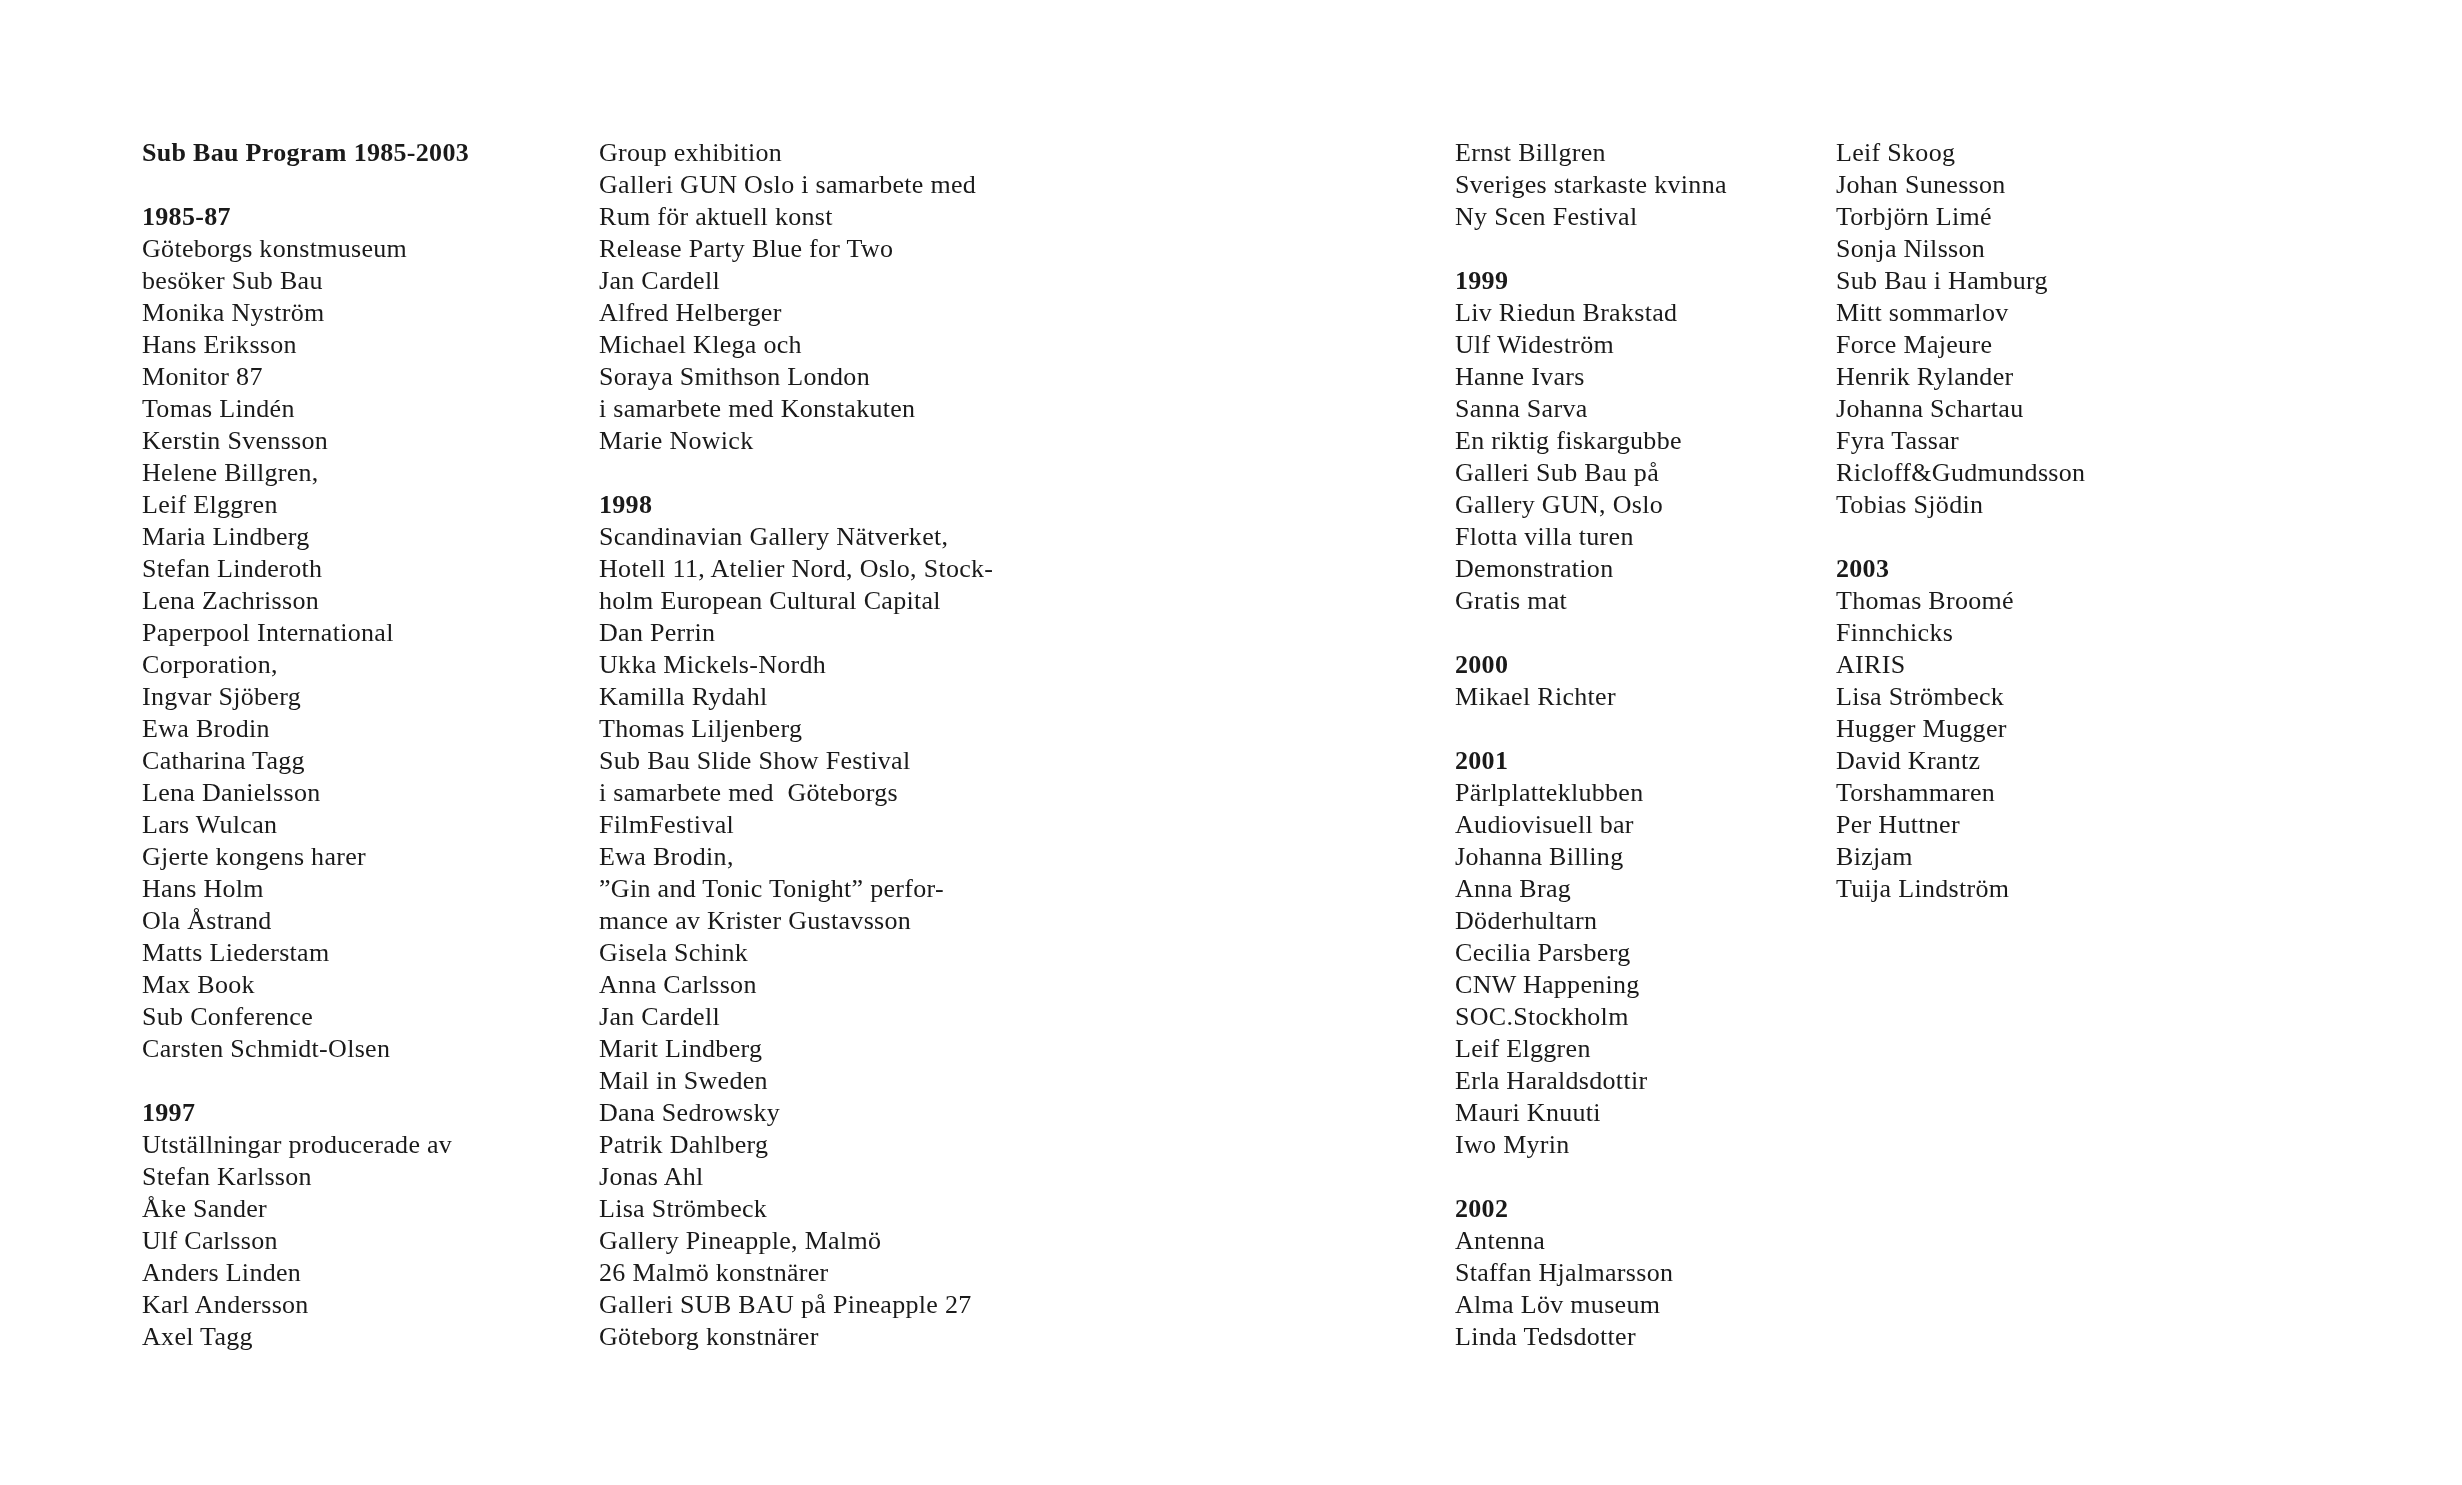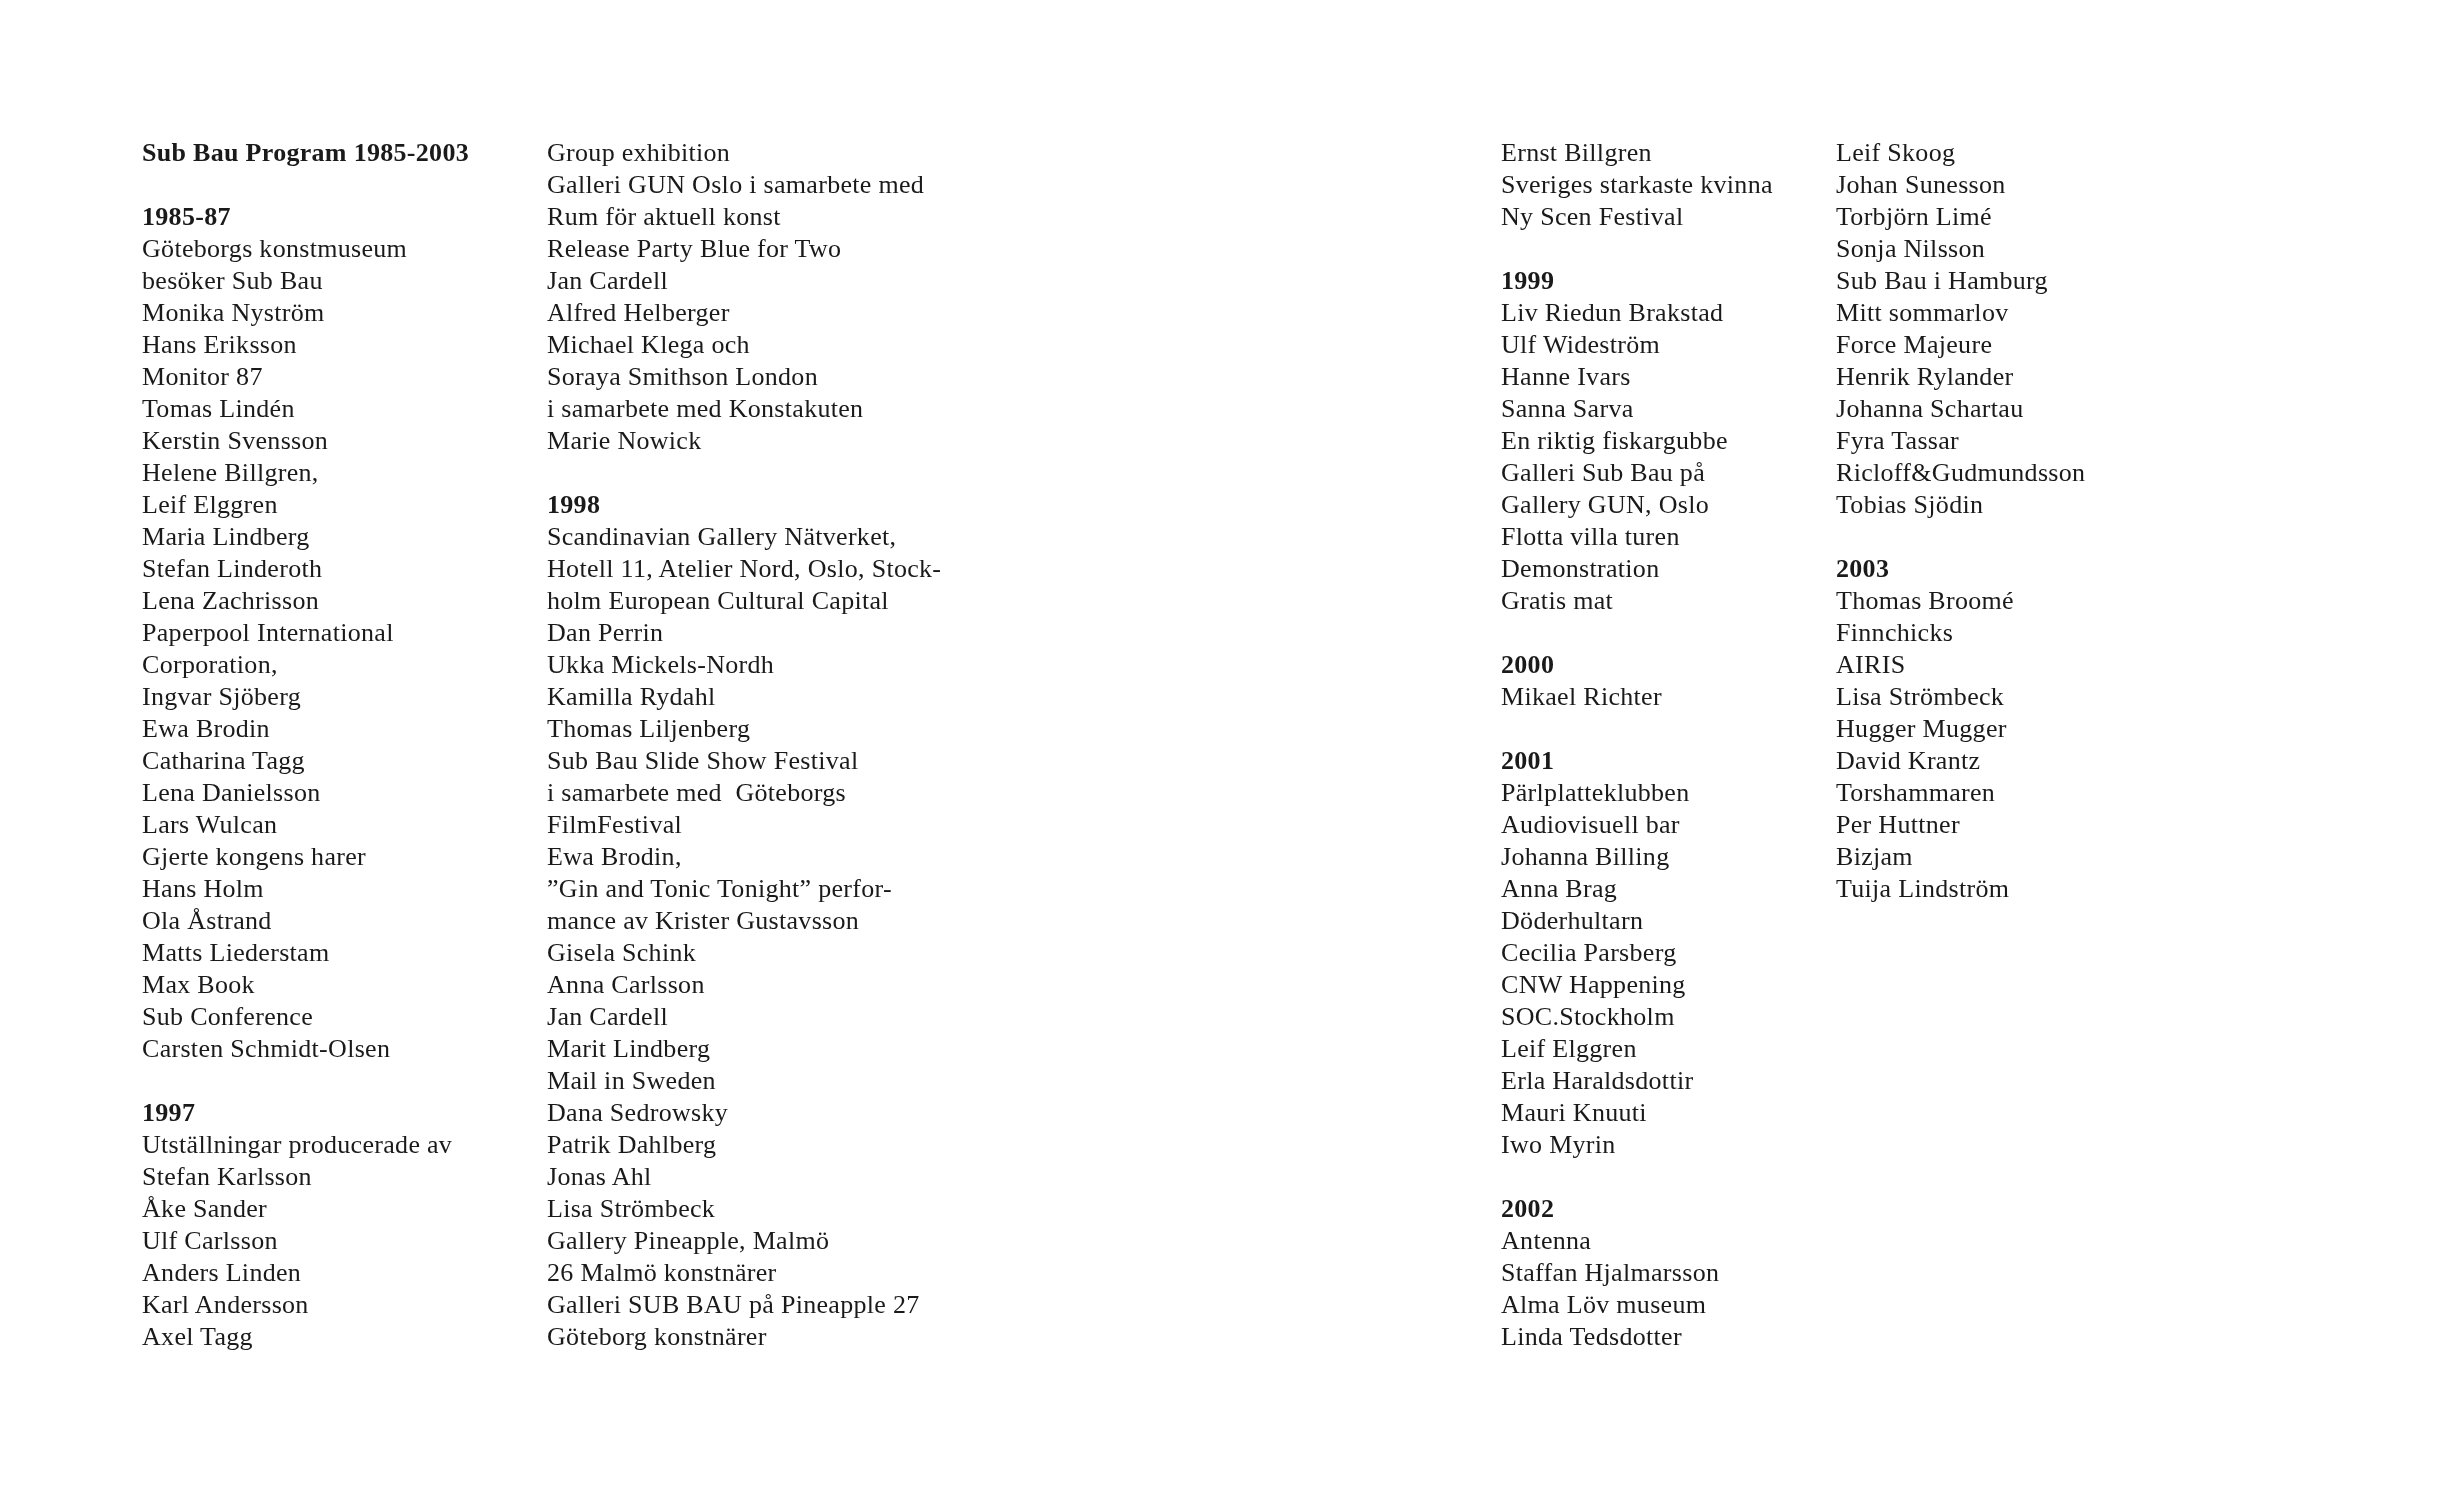--- a/index.html
+++ b/index.html
@@ -15,22 +15,22 @@
     overflow: hidden;
     font-family: Liberation Serif, serif;
     color: #1a1a1a;
   }
   .col {
     position: absolute;
     top: 137px;
     white-space: pre;
   }
   .col-0 { left: 142px; }
-  .col-1 { left: 547px; }
-  .col-2 { left: 1501px; }
+  .col-1 { left: 599px; }
+  .col-2 { left: 1455px; }
   .col-3 { left: 1836px; }
   .line {
     height: 32px;
     line-height: 32px;
     font-size: 26px;
     letter-spacing: 0.3px;
     font-weight: 400;
   }
   .line.bold {
     font-weight: 700;

